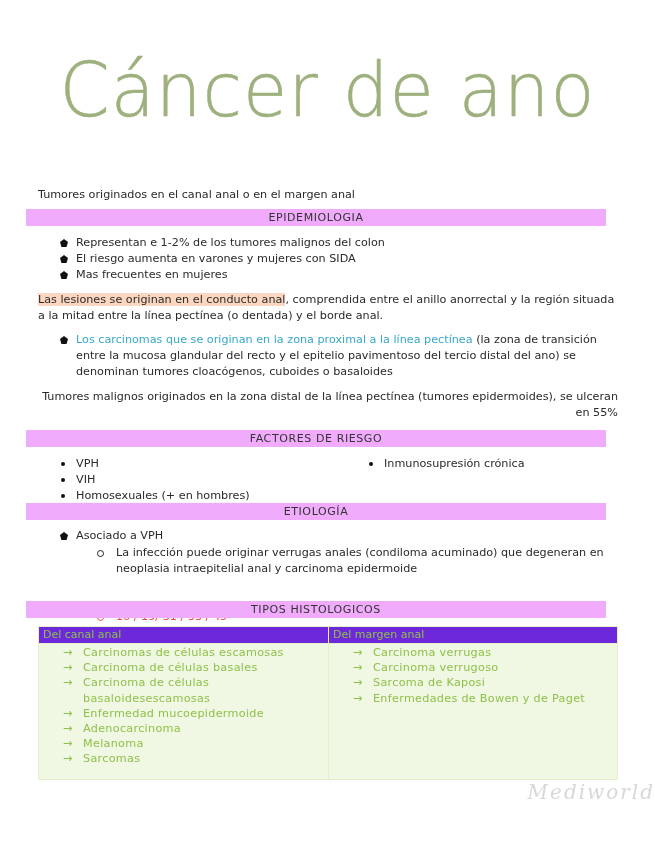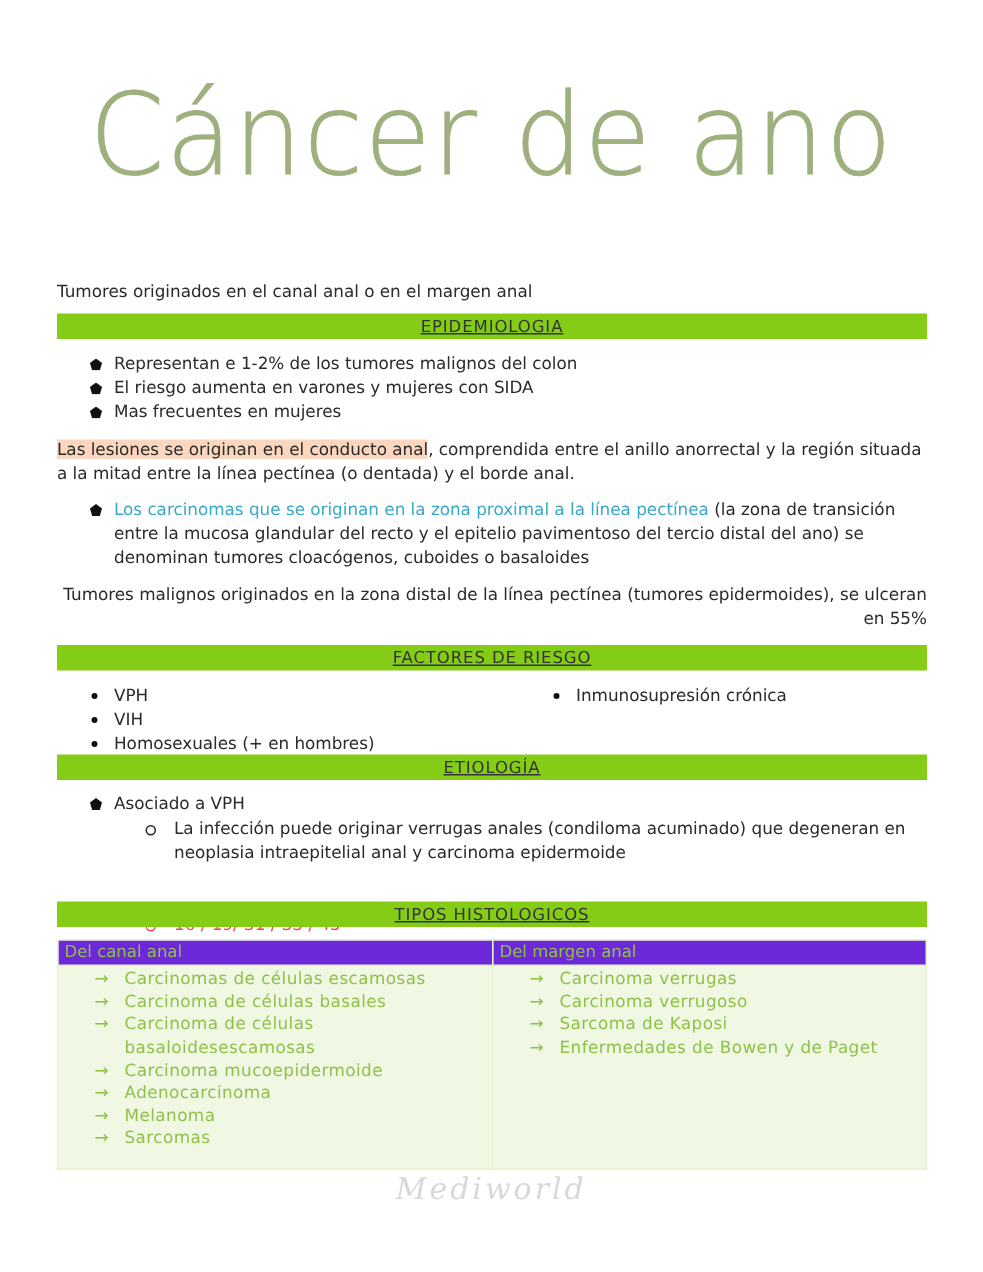--- a/index.html
+++ b/index.html
@@ -1,39 +1,39 @@
 <!DOCTYPE html>
 <html><head>
 <meta charset="utf-8">
 <style>
   * { box-sizing: border-box; margin: 0; padding: 0; }
   html, body { width: 655px; height: 848px; background: #ffffff; overflow: hidden; }
   body { font-family: "DejaVu Sans", sans-serif; color: #2a2a2a; position: relative; font-size: 11.2px; }
   .title { position: absolute; top: 48px; left: 0; width: 655px; text-align: center; font-family: "DejaVu Sans", sans-serif; font-weight: 300; font-size: 72px; color: #9db07d; letter-spacing: 1px; -webkit-text-stroke: 0.5px #9db07d; transform: scaleY(1.05); }
   .abs { position: absolute; left: 38px; width: 580px; }
   .line { line-height: 16px; }
-  .section-bar { position: absolute; left: 38px; width: 580px; height: 17px; background: #84cc16; text-align: center; font-size: 11px; line-height: 17px; letter-spacing: 0.6px; color: #333; text-decoration: underline; }
+  .section-bar { position: absolute; left: 26px; width: 580px; height: 17px; background: #f0abfc; text-align: center; font-size: 11px; line-height: 17px; letter-spacing: 0.6px; color: #333; }
   ul.bul { list-style: none; }
   ul.bul li { position: relative; padding-left: 38px; line-height: 16px; }
   ul.bul li::before { content: ""; position: absolute; left: 22px; top: 4px; width: 8px; height: 8px; background: #111; clip-path: polygon(50% 0, 100% 38%, 82% 100%, 18% 100%, 0 38%); }
   ul.dot li { position: relative; padding-left: 38px; line-height: 16px; list-style: none; }
   ul.dot li::before { content: ""; position: absolute; left: 23px; top: 6px; width: 4px; height: 4px; background: #111; border-radius: 50%; }
   .hl-orange { background: #fcd7c0; }
   .blue { color: #38a8c8; }
   .red { color: #ef4a4a; }
   .circle-li { position: relative; padding-left: 78px; line-height: 16px; }
   .circle-li::before { content: ""; position: absolute; left: 59px; top: 5px; width: 5px; height: 5px; border: 1.3px solid #222; border-radius: 50%; }
   .circle-li.redc::before { border-color: #ef4a4a; }
   table.histo { position: absolute; left: 38px; top: 626px; width: 580px; border-collapse: collapse; }
   table.histo td, table.histo th { border: 1.5px solid #e3f0cc; vertical-align: top; color: #8fc14a; font-weight: normal; text-align: left; }
   table.histo th { background: #6d28d9; height: 17px; line-height: 15px; padding-left: 4px; font-size: 11px; }
   table.histo td { background: #f0f7e3; height: 136px; padding-top: 1px; }
   .arrow-li { position: relative; padding-left: 44px; line-height: 15.2px; font-size: 11.2px; letter-spacing: 0.3px; }
   .arrow-li .arw { position: absolute; left: 24px; top: 0; }
-  .footer { position: absolute; top: 780px; left: 0; width: 655px; text-align: center; font-family: "DejaVu Serif", serif; font-style: italic; color: #d8d8d8; font-size: 20px; letter-spacing: 2px; }
+  .footer { position: absolute; top: 780px; left: 0; width: 655px; text-align: right; font-family: "DejaVu Serif", serif; font-style: italic; color: #d8d8d8; font-size: 20px; letter-spacing: 2px; }
 </style>
 </head>
 <body>
 
 <div class="title">Cáncer de ano</div>
 
 <div class="abs line" style="top:187px;">Tumores originados en el canal anal o en el margen anal</div>
 
 <div class="section-bar" style="top:209px;">EPIDEMIOLOGIA</div>
 <ul class="bul abs" style="top:235px;">
@@ -74,21 +74,21 @@
   <tbody>
       <tr>
     <th style="width:290px;">Del canal anal</th>
     <th>Del margen anal</th>
   </tr>
   <tr>
     <td>
       <div class="arrow-li"><span class="arw">→</span><span>Carcinomas de células escamosas</span></div>
       <div class="arrow-li"><span class="arw">→</span><span>Carcinoma de células basales</span></div>
       <div class="arrow-li" style="padding-right:50px;"><span class="arw">→</span><span>Carcinoma de células basaloidesescamosas</span></div>
-      <div class="arrow-li"><span class="arw">→</span><span>Carcinoma mucoepidermoide</span></div>
+      <div class="arrow-li"><span class="arw">→</span><span>Enfermedad mucoepidermoide</span></div>
       <div class="arrow-li"><span class="arw">→</span><span>Adenocarcinoma</span></div>
       <div class="arrow-li"><span class="arw">→</span><span>Melanoma</span></div>
       <div class="arrow-li"><span class="arw">→</span><span>Sarcomas</span></div>
     </td>
     <td>
       <div class="arrow-li"><span class="arw">→</span><span>Carcinoma verrugas</span></div>
       <div class="arrow-li"><span class="arw">→</span><span>Carcinoma verrugoso</span></div>
       <div class="arrow-li"><span class="arw">→</span><span>Sarcoma de Kaposi</span></div>
       <div class="arrow-li"><span class="arw">→</span><span>Enfermedades de Bowen y de Paget</span></div>
     </td>

